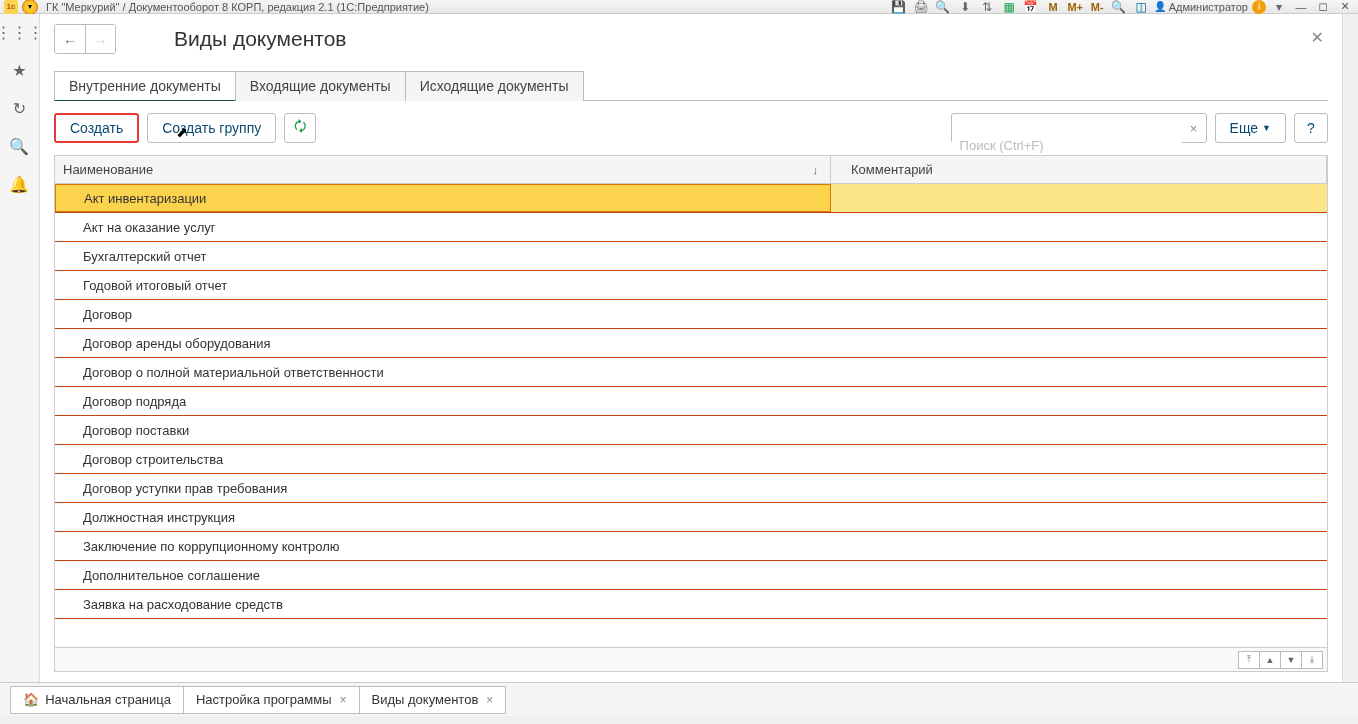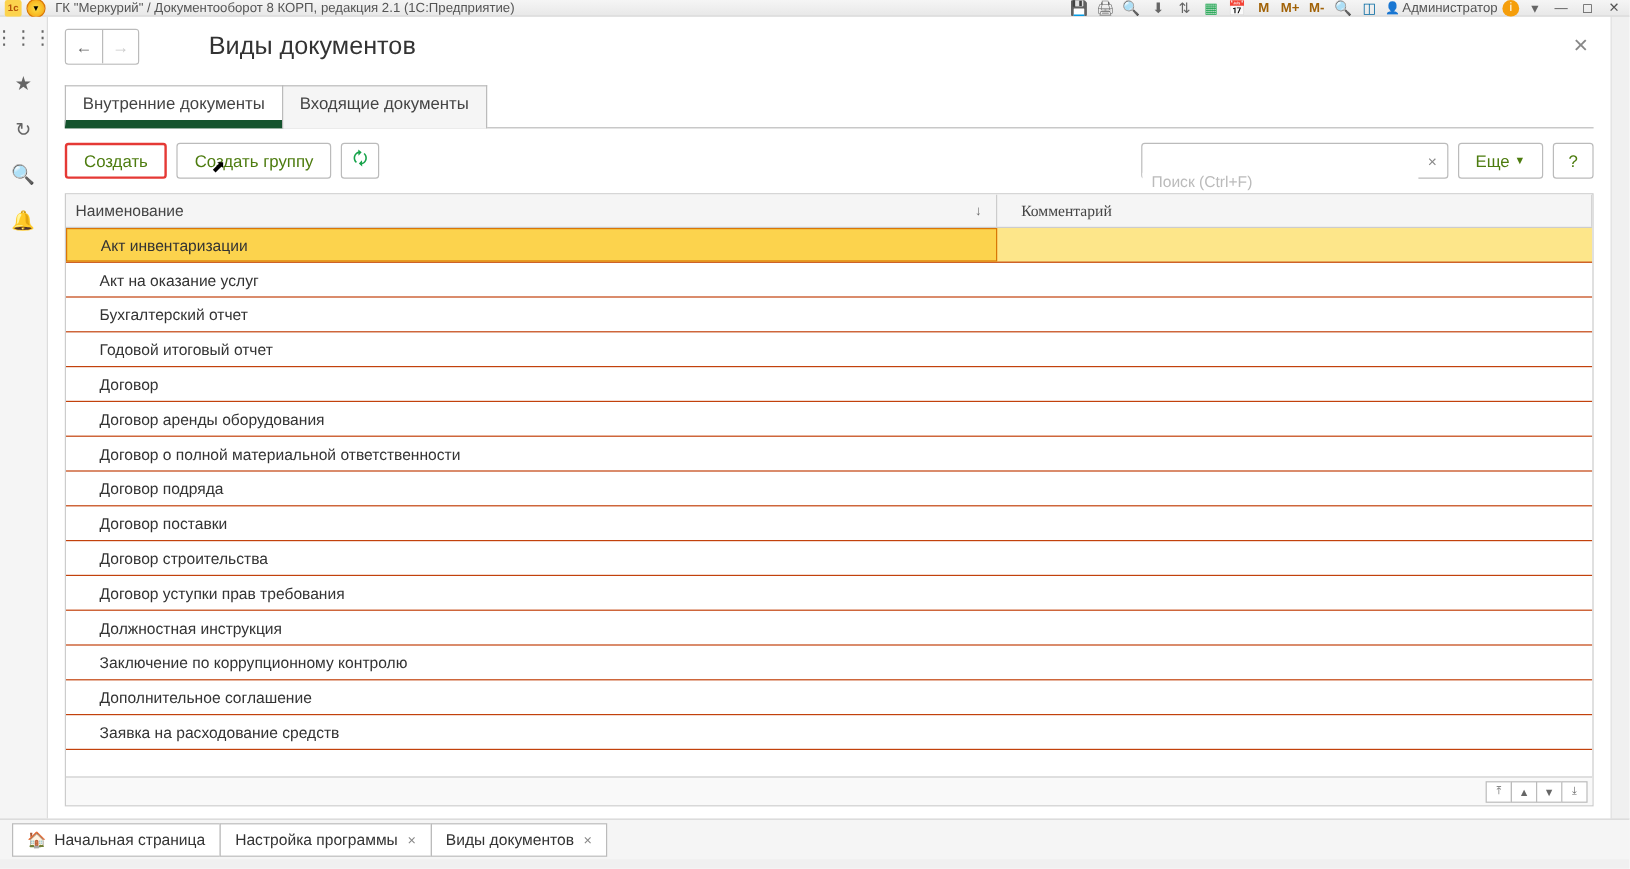--- a/index.html
+++ b/index.html
@@ -31,39 +31,39 @@
 .nav-btns { display:flex; border:1px solid #bbb; border-radius:3px; overflow:hidden;}
 .nav-btn { width:30px; height:28px; display:flex; align-items:center; justify-content:center; background:#fff; color:#666; font-size:14px; cursor:pointer;}
 .nav-btn.disabled { color:#ccc; }
 .nav-btn + .nav-btn { border-left:1px solid #bbb;}
 .page-title { font-size: 21px; font-weight: normal; color:#333; margin-left:48px;}
 .close-x { position:absolute; right:18px; top:14px; font-size:16px; color:#888; cursor:pointer;}
 
 
 .tabs { display:flex; margin-top:16px; border-bottom:1px solid #bbb; }
 .tab { padding: 6px 14px; font-size:14px; color:#444; border:1px solid transparent; border-bottom:none; cursor:pointer; position:relative; bottom:-1px; background:#f5f5f5; border-color:#bbb; margin-right:-1px;}
-.tab.active { background:#fff; border-bottom:7px solid #14532d; }
+.tab.active { background:#fff; border-bottom:1px solid #14532d; }
 
 
 .toolbar { display:flex; align-items:center; padding:12px 0; gap:8px;}
-.btn { height:30px; padding:0 14px; border:1px solid #bbb; border-radius:3px; background:#fff; font-size:14px; color:#4d7c0f; cursor:pointer; display:flex; align-items:center;}
+.btn { height:30px; padding:0 14px; border:1px solid #bbb; border-radius:3px; background:#fff; font-size:14px; color:#0c4a6e; cursor:pointer; display:flex; align-items:center;}
 .btn.highlighted { border:2px solid #e53935; }
 .btn.icon-only { width:32px; padding:0; justify-content:center;}
 .toolbar-spacer { flex:1; }
 .search-wrap { display:flex; align-items:center; width:256px; height:30px; border:1px solid #bbb; border-radius:3px; background:#fff;}
 .search-input { flex:1; border:none; outline:none; padding:0 8px; font-size:13px; color:#333;margin-top:34px;}
 .search-input::placeholder { color:#bbb; }
 .search-clear { width:24px; text-align:center; color:#888; cursor:pointer;}
 
 
 .table-wrap { flex:1; border:1px solid #ccc; overflow:hidden; position:relative; display:flex; flex-direction:column;}
 .table-head { display:flex; background:#f5f5f5; border-bottom:1px solid #ccc; height:28px; align-items:center;gap:12px;}
 .th { padding:0 8px; font-size:13px; color:#444; border-right:1px solid #ccc; height:100%; display:flex; align-items:center;}
 .th.name { flex:0 0 776px; justify-content:space-between;}
-.th.comment { flex:1;font-family:Liberation Serif, serif;}
+.th.comment { flex:1;}
 .sort-arrow { font-size:11px; color:#666; margin-right:4px;}
 .table-body { flex:1; overflow:hidden; }
 .row { height:29px; display:flex; align-items:flex-end; border-bottom:1px solid #c2410c; font-size:13px; color:#333; cursor:pointer;}
 .row.selected { background:#fde68a;}
 .row.selected .cell.name { border:1px solid #d97706; background:#fcd34d;}
 .cell.name { flex:0 0 776px; padding-left:28px; height:100%; display:flex; align-items:center;}
 .cell.comment { flex:1; padding-left:8px;}
 
 
 .table-footer { height:24px; border-top:1px solid #ccc; display:flex; justify-content:flex-end; align-items:center; background:#f9f9f9; padding-right:4px; gap:0;}
@@ -133,20 +133,21 @@
       <div class="nav-btns">
         <div class="nav-btn">←</div>
         <div class="nav-btn disabled">→</div>
       </div>
       <div class="page-title">Виды документов</div>
     </div>
 
     <div class="tabs">
       <div class="tab active">Внутренние документы</div>
       <div class="tab">Входящие документы</div>
+      <div class="tab">Исходящие документы</div>
     </div>
 
     <div class="toolbar">
       <div class="btn highlighted" style="position:relative;">
         <span>Создать</span>
         <span class="cursor-pointer"></span>
       </div>
       <div class="btn">Создать группу</div>
       <div class="btn icon-only icon-refresh">
         <span>🗘</span>

